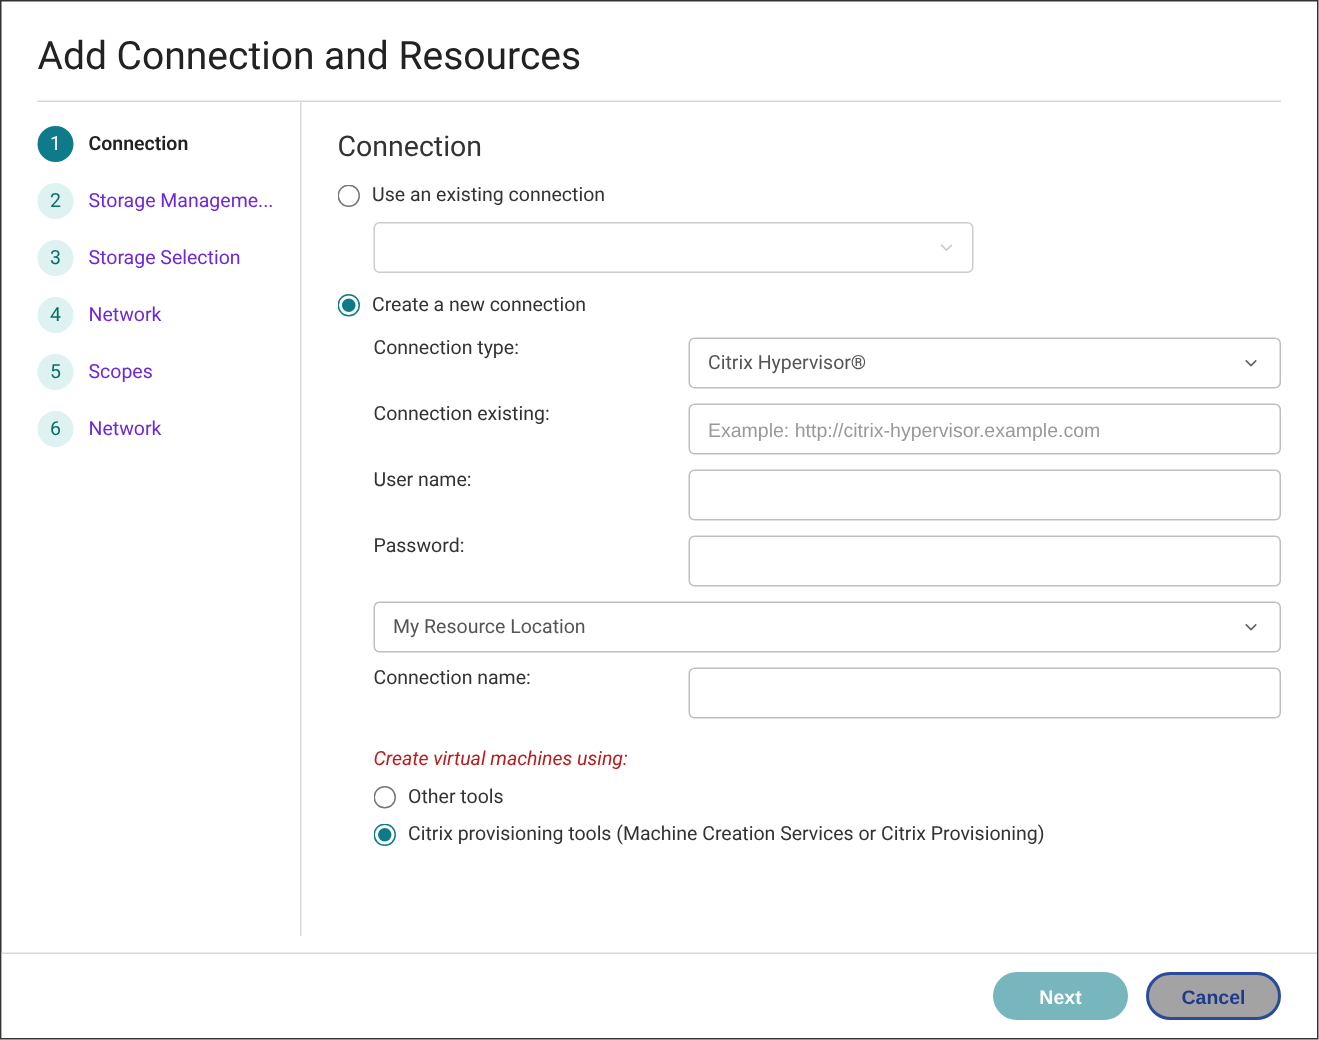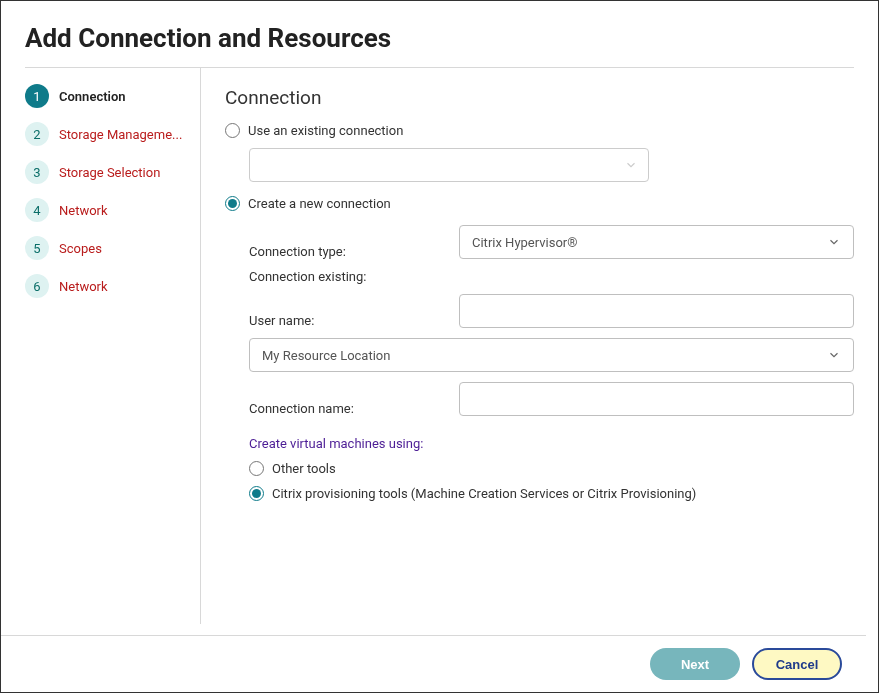--- a/index.html
+++ b/index.html
@@ -1,47 +1,47 @@
 <!DOCTYPE html>
 <html><head>
   <meta charset="utf-8">
   <style>
     * { box-sizing: border-box; margin: 0; padding: 0; }
     body { font-family: -apple-system, BlinkMacSystemFont, "Segoe UI", Roboto, Helvetica, Arial, sans-serif; background: #fff; width: 879px; height: 693px; overflow: hidden; border: 1px solid #333; position: relative; }
     .header { padding: 22px 24px 14px; }
-    .header h1 { font-size: 26px; font-weight: 700; color: #222; }
+    .header h1 { font-size: 26px; font-weight: 400; color: #222; }
     .divider { border: none; border-top: 1px solid #d8d8d8; margin: 0 24px; }
     .body { display: flex; }
     .sidebar { width: 200px; padding: 16px 0 0 24px; border-right: 1px solid #d8d8d8; height: 556px; }
     .step { display: flex; align-items: center; margin-bottom: 14px; font-size: 13px; color: #333; }
     .step-num { width: 24px; height: 24px; border-radius: 50%; display: inline-flex; align-items: center; justify-content: center; font-size: 13px; margin-right: 10px; background: #def2f1; color: #0a6e68; }
     .step.active .step-num { background: #0f7b8a; color: #fff; }
     .step.active .step-label { font-weight: 600; color: #222; }
-    .step-label { white-space: nowrap; overflow: hidden; text-overflow: ellipsis; max-width: 148px; color: #b91c1c; }
+    .step-label { white-space: nowrap; overflow: hidden; text-overflow: ellipsis; max-width: 148px; color: #6d28d9; }
     .content { flex: 1; padding: 18px 24px 0 24px; }
     .content h2 { font-size: 19px; font-weight: 400; color: #333; margin-bottom: 14px; }
     .radio-row { display: flex; align-items: center; margin-bottom: 10px; font-size: 13px; color: #333; }
     .radio-row input[type=radio] { margin-right: 8px; accent-color: #0f7b8a; width: 15px; height: 15px; }
     .radio-row.top-opt { margin-left: 0px; }
     .sub-indent { margin-left: 24px; }
     .disabled-select { width: 400px; height: 34px; border: 1px solid #ccc; border-radius: 4px; display: flex; align-items: center; justify-content: flex-end; padding: 0 10px; color: #bbb; background: #fff; margin-bottom: 14px; }
     .disabled-select svg { opacity: 0.5; }
     .form-grid { margin-top: 14px; }
-    .form-row { display: flex; align-items: flex-end; margin-bottom: 10px; }
+    .form-row { display: flex; align-items: flex-start; margin-bottom: 10px; }
     .form-row label { width: 210px; font-size: 13px; color: #333; }
     .form-row .field { flex: 1; }
     .text-input, .select-box { width: 100%; height: 34px; border: 1px solid #bfbfbf; border-radius: 4px; padding: 14px 12px; font-size: 13px; color: #333; background: #fff; }
     .text-input::placeholder { color: #999; }
     .select-box { display: flex; align-items: center; justify-content: space-between; cursor: pointer; }
     .select-box .select-text { color: #555; }
-    .section-label { font-size: 13px; color: #4c1d95; margin-top: 20px; margin-bottom: 10px; }
-    .footer { position: absolute; bottom: 0; left: 0; right: 12px; border-top: 1px solid #d8d8d8; padding: 12px 24px; display: flex; justify-content: flex-end; gap: 12px; background: #fff; }
+    .section-label { font-size: 13px; color: #b91c1c; margin-top: 20px; margin-bottom: 10px; font-style: italic; }
+    .footer { position: absolute; bottom: 0; left: 0; right: 0; border-top: 1px solid #d8d8d8; padding: 12px 24px; display: flex; justify-content: flex-end; gap: 12px; background: #fff; }
     .btn { min-width: 90px; height: 32px; border-radius: 16px; font-size: 13px; cursor: pointer; display: inline-flex; align-items: center; justify-content: center; padding: 0 20px; }
     .btn-primary { background: #77b6bc; color: #fff; border: none; font-weight: 600; }
-    .btn-secondary { background: #fef9c3; color: #1e3a8a; border: 2px solid #2a4a9a; font-weight: 600; }
+    .btn-secondary { background: #a3a3a3; color: #1e3a8a; border: 2px solid #2a4a9a; font-weight: 600; }
     .chev { display: inline-flex; }
   </style>
 </head>
 <body>
 
 <div class="header">
   <h1>Add Connection and Resources</h1>
 </div>
 <hr class="divider">
 
@@ -108,29 +108,38 @@
                 <svg width="14" height="14" viewBox="0 0 24 24" fill="none">
                   <path d="M6 9l6 6 6-6" stroke="#666" stroke-width="2"></path>
                 </svg>
               </span>
           </div>
         </div>
       </div>
 
       <div class="form-row">
         <label>Connection existing:</label>
+        <div class="field">
+          <input class="text-input" type="text" placeholder="Example: http://citrix-hypervisor.example.com" style="">
+        </div>
       </div>
 
       <div class="form-row">
         <label>User name:</label>
         <div class="field">
           <input class="text-input" type="text" style="">
         </div>
       </div>
 
+      <div class="form-row">
+        <label>Password:</label>
+        <div class="field">
+          <input class="text-input" type="password" style="">
+        </div>
+      </div>
 
       <div class="form-row">
         <div class="field">
           <div class="select-box">
             <span class="select-text">My Resource Location</span>
             <span class="chev">
                 <svg width="14" height="14" viewBox="0 0 24 24" fill="none">
                   <path d="M6 9l6 6 6-6" stroke="#666" stroke-width="2"></path>
                 </svg>
               </span>

